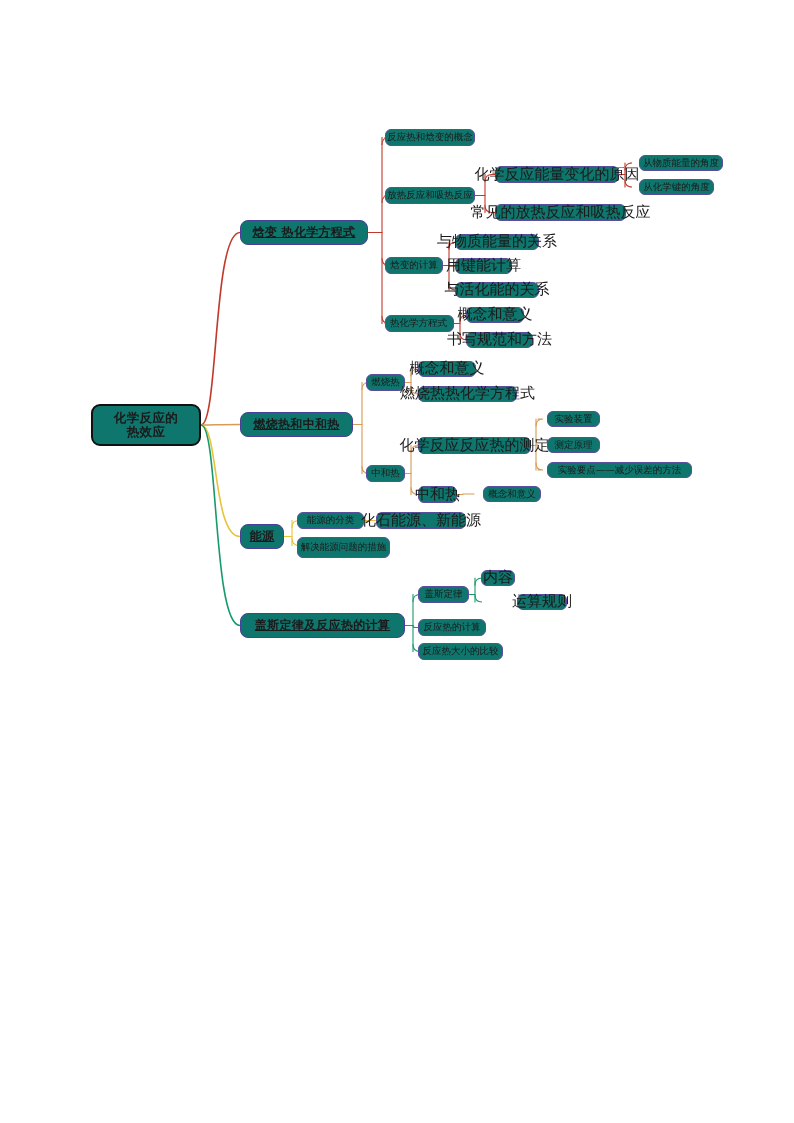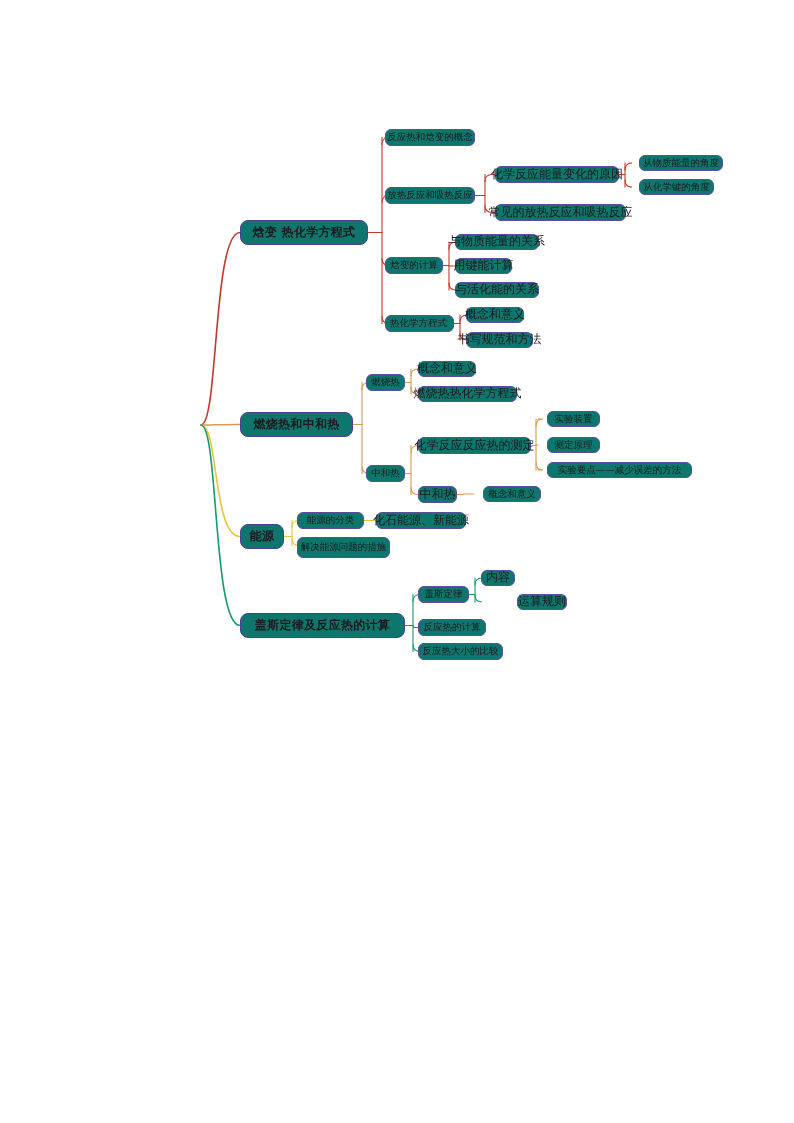--- a/index.html
+++ b/index.html
@@ -51,34 +51,35 @@
   }
   .node.root .line { display: block; }
   
   .node.lvl1 {
     border: 1.6px solid #4a3f99;
     border-radius: 8px;
     font-size: 12px;
     font-weight: bold;
     padding: 3px 9px;
     letter-spacing: 0.3px;
+    text-decoration: underline;
   }
   
   .node.lvl2 {
     border: 1.1px solid #5a4f9c;
     border-radius: 6px;
     font-size: 9.5px;
     font-weight: normal;
     padding: 2px 6px;
   }
   
   .node.lvl3 {
     border: 1.1px solid #5a4f9c;
     border-radius: 6px;
-    font-size: 12px;
+    font-size: 15px;
     padding: 2px 6px;
   }
   
   .node.lvl4 {
     border: 1.1px solid #5a4f9c;
     border-radius: 6px;
     font-size: 9.5px;
     padding: 2px 6px;
     margin-left: 9px;
   }
@@ -145,20 +146,24 @@
       <path d="M413,594.5 L413,651.5" stroke="#169a6b" stroke-width="1.1" fill="none" stroke-linecap="round"></path>
       <path d="M413,601.5 Q413,594.5 420,594.5 L418,594.5" stroke="#169a6b" stroke-width="1.1" fill="none" stroke-linecap="round"></path>
       <path d="M413,625.5 Q413,627.5 415,627.5 L418,627.5" stroke="#169a6b" stroke-width="1.1" fill="none" stroke-linecap="round"></path>
       <path d="M413,644.5 Q413,651.5 420,651.5 L418,651.5" stroke="#169a6b" stroke-width="1.1" fill="none" stroke-linecap="round"></path>
       <path d="M469,594.5 L475,594.5" stroke="#169a6b" stroke-width="1.1" fill="none" stroke-linecap="round"></path>
       <path d="M475,578 L475,602" stroke="#169a6b" stroke-width="1.1" fill="none" stroke-linecap="round"></path>
       <path d="M475,585 Q475,578 482,578 L481,578" stroke="#169a6b" stroke-width="1.1" fill="none" stroke-linecap="round"></path>
       <path d="M475,595 Q475,602 482,602 L481,602" stroke="#169a6b" stroke-width="1.1" fill="none" stroke-linecap="round"></path>
     </svg>
 
+  <div class="node root" style="left:91px; top:404px; width:110px; height:42px;">
+    <span class="line">化学反应的</span>
+    <span class="line">热效应</span>
+  </div>
 
   <div class="node lvl1" style="left:240px; top:220px; width:128px; height:25px;">
     <span>焓变 热化学方程式</span>
   </div>
 
   <div class="node lvl2" style="left:385px; top:129px; width:90px; height:17px;">
     <span>反应热和焓变的概念</span>
   </div>
 
   <div class="node lvl2" style="left:385px; top:187px; width:90px; height:17px;">

